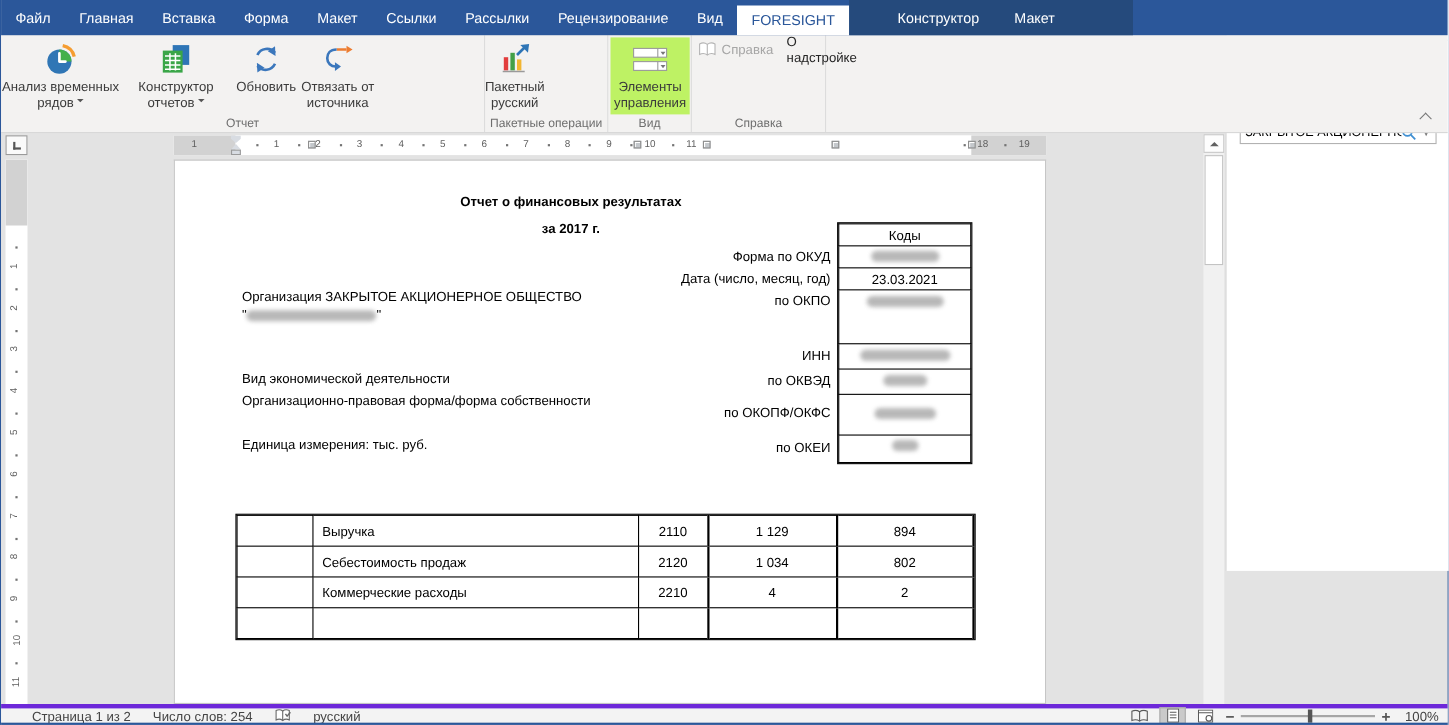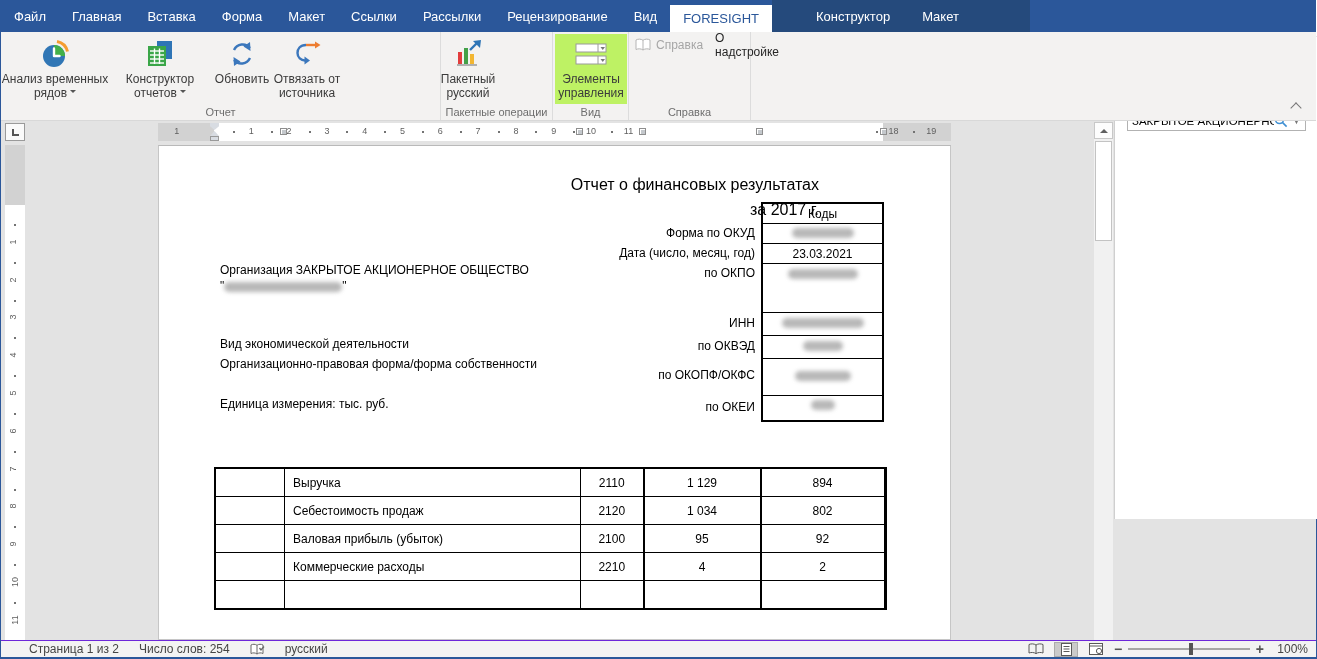--- a/index.html
+++ b/index.html
@@ -51,21 +51,21 @@
 .indmid{position:absolute;left:52px;top:8px;width:9px;height:5px;background:#d8dce2;
   clip-path:polygon(50% 0,100% 100%,0 100%)}
 .indbox{position:absolute;left:52px;top:13px;width:9px;height:5px;background:#d8dce2;border:1px solid #9a9a9a}
 .vruler{position:absolute;left:4px;top:24px;width:20px;height:495px;background:#fff;overflow:hidden}
 .vzone{position:absolute;left:0;right:0;background:#d2d2d2}
 .vnum{position:absolute;left:5px;font-size:9px;color:#5f5f5f;transform:rotate(-90deg)}
 .vdot{position:absolute;left:9px;width:2px;height:2px;background:#737373}
 
 .page{position:absolute;left:157px;top:24px;width:793px;height:495px;background:#fff;
   border:1px solid #c6c6c6;border-top:1px solid #b9b9b9;overflow:hidden;font-size:12px;color:#000}
-.doctitle{position:absolute;left:60px;width:600px;text-align:right;font-weight:normal;font-size:16px}
+.doctitle{position:absolute;left:60px;width:600px;text-align:center;font-weight:bold;font-size:12px}
 .docline{position:absolute;white-space:nowrap}
 .rlabel{position:absolute;right:195px;white-space:nowrap;text-align:right}
 .blur{filter:blur(2px);background:#9a9a9a;opacity:.7;border-radius:5px;height:10px;display:inline-block}
 .orgblur::before{content:'"';filter:none}
 .orgblur::after{content:'"'}
 table{border-collapse:collapse}
 .codes{position:absolute;left:603px;top:57px}
 .codes td{border:1px solid #000;width:120px;text-align:center;vertical-align:middle;font-size:12px;padding:0}
 .codes{outline:1px solid #000}
 .mtable{position:absolute;left:56px;top:322px;outline:1px solid #000}
@@ -98,21 +98,21 @@
 .plabel{flex:1;font-size:11.5px;color:#1e1e1e}
 .picons{font-size:11px;font-weight:bold;color:#2456a4;letter-spacing:1px;white-space:nowrap}
 .picons .dk{color:#17365d}
 .combo{display:flex;align-items:center;height:21px;border:1px solid #b2b2b2;background:#fff;
   margin-top:3px;padding:0 4px;font-size:11.5px}
 .combo .val{flex:1;white-space:nowrap;overflow:hidden}
 .combo .dd{color:#777;font-size:9px;margin-left:4px}
 
 
 .statusbar{position:absolute;left:0;top:640px;right:0;height:17px;background:#f3f3f3;
-  border-top:1px solid #6d28d9;display:flex;align-items:center;font-size:12px;color:#454545}
+  border-top:4px solid #6d28d9;display:flex;font-size:12px;color:#454545}
 .sitem{padding:0 10px;white-space:nowrap}
 .sright{position:absolute;right:8px;top:0;bottom:0;display:flex;align-items:center;gap:6px}
 .vbtn{display:flex;align-items:center;justify-content:center;width:24px;height:15px}
 .vbtn.sel{background:#cacaca;border:1px solid #ababab}
 .zoomwrap{display:flex;align-items:center;gap:6px;width:150px}
 .ztrack{position:relative;flex:1;height:2px;background:#a6a6a6}
 .zthumb{position:absolute;left:50%;top:-5px;width:4px;height:12px;background:#555}
 .zsign{font-size:14px;color:#555;font-weight:bold}
 .bluebar{position:absolute;left:0;right:0;bottom:0;height:2px;background:#2b579a}
 svg{display:block}
@@ -383,27 +383,20 @@
         </tr>
         <tr class="drow">
           <td class="c-note"></td>
           <td class="c-name">Себестоимость продаж</td>
           <td class="c-code">2120</td>
           <td class="c-a">1 034</td>
           <td class="c-b">802</td>
         </tr>
         <tr class="drow">
           <td class="c-note"></td>
-          <td class="c-name">Валовая прибыль (убыток)</td>
-          <td class="c-code">2100</td>
-          <td class="c-a">95</td>
-          <td class="c-b">92</td>
-        </tr>
-        <tr class="drow">
-          <td class="c-note"></td>
           <td class="c-name">Коммерческие расходы</td>
           <td class="c-code">2210</td>
           <td class="c-a">4</td>
           <td class="c-b">2</td>
         </tr>
         <tr class="drow">
           <td class="c-note"></td>
               <td class="c-name"></td>
               <td class="c-code"></td>
               <td class="c-a"></td>

